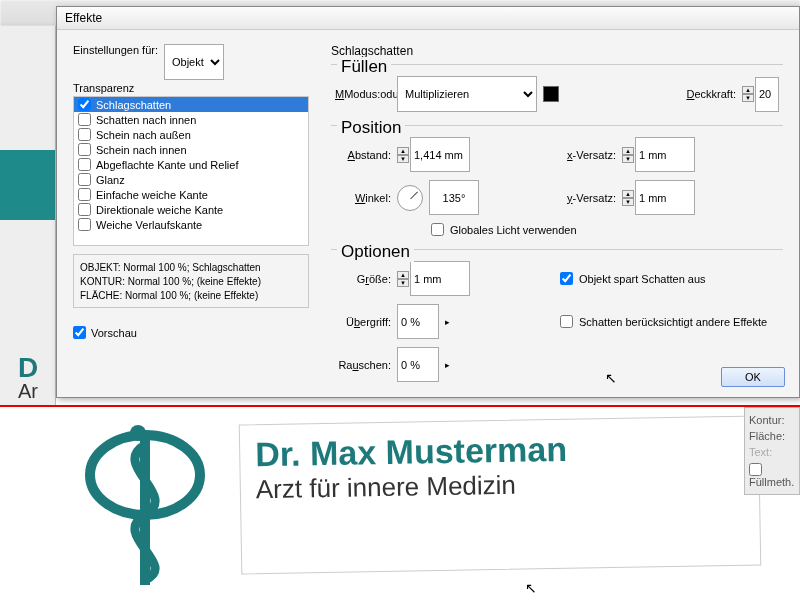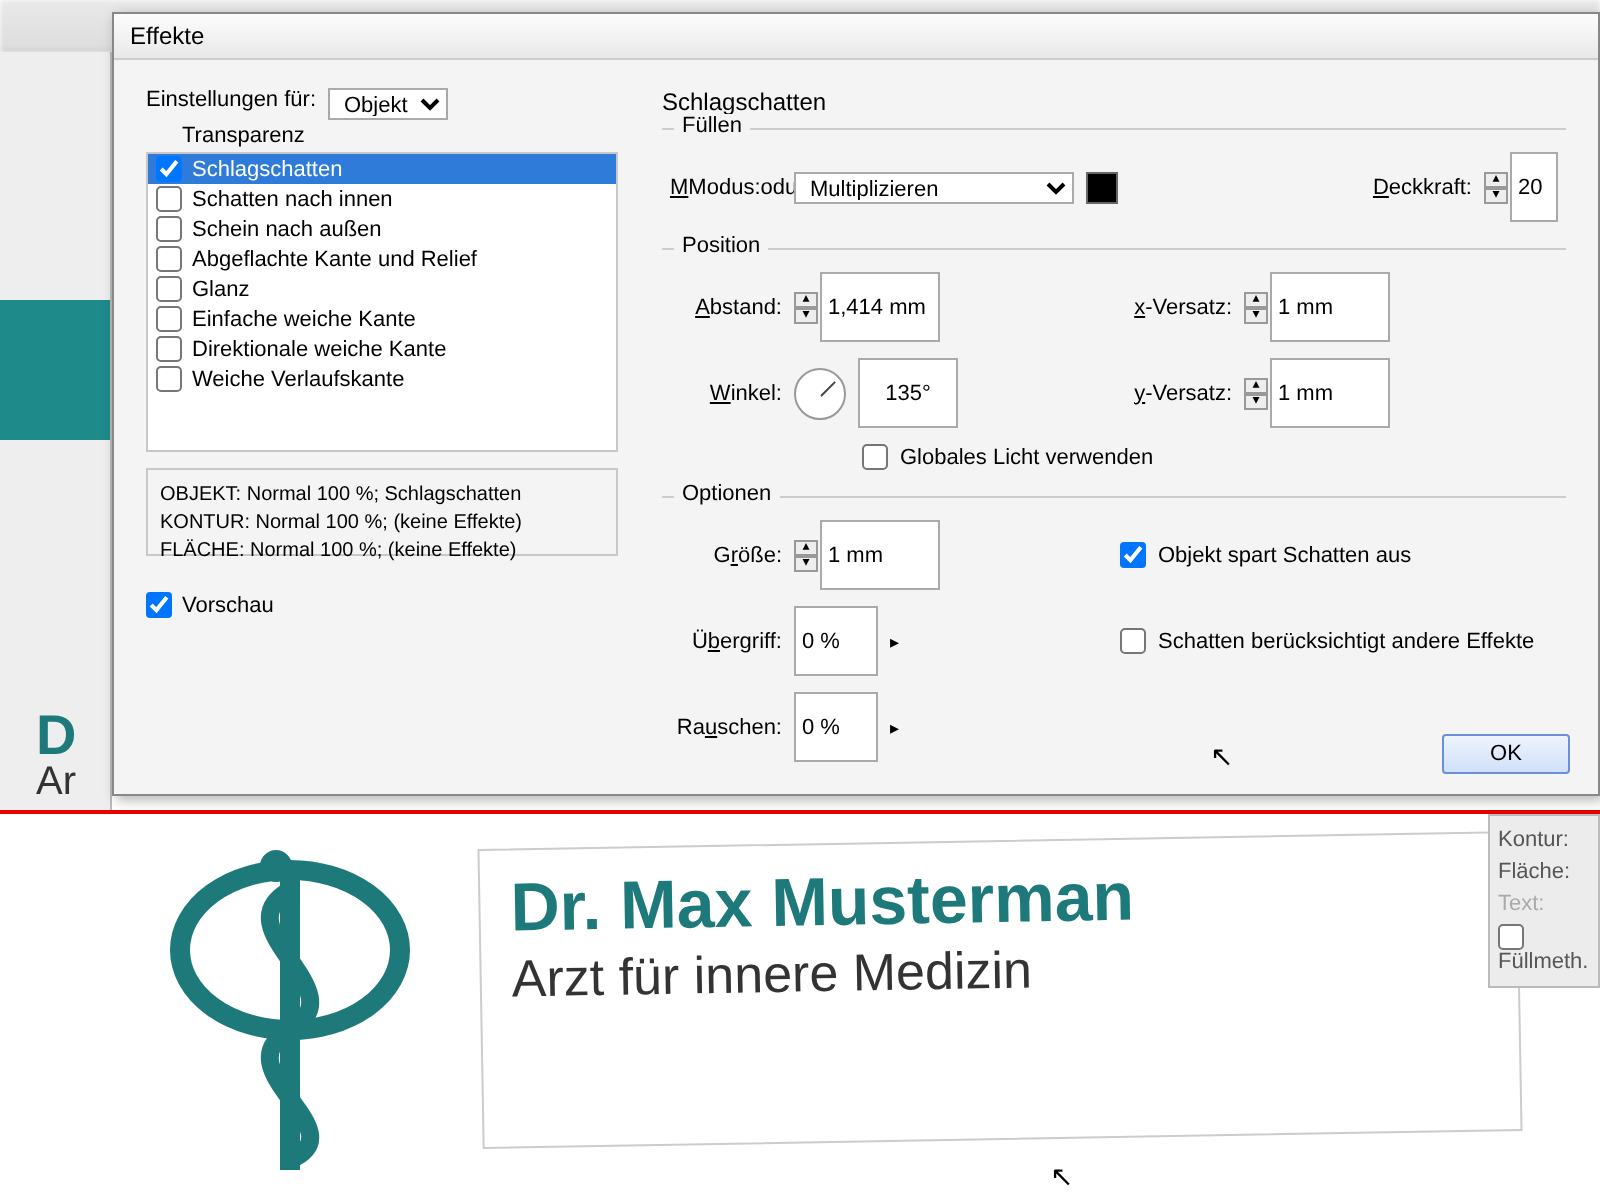--- a/index.html
+++ b/index.html
@@ -24,35 +24,35 @@
 
 
 .dialog { position: absolute; top: 6px; left: 56px; width: 744px; height: 392px; background: #f4f4f4; border: 1px solid #888; box-shadow: 2px 2px 6px rgba(0,0,0,.3); }
 .titlebar { background: linear-gradient(#fdfdfd,#e8e8e8); border-bottom: 1px solid #ccc; padding: 4px 8px; font-size: 12px; }
 .dlg-body { display: flex; padding: 14px 16px 10px 16px; gap: 22px; }
 
 .left-col { width: 236px; }
 .row { display: flex; align-items: flex-start; gap: 6px; }
 .label { font-size: 11px; }
 select, input[type=text].val { border: 1px solid #aaa; background: #fff; font-size: 11px; padding: 1px 3px; height: 35px; }
-select { height: 16px; }
-.group-label { font-size: 11px; margin: 2px 0 2px 18px; }
+select { height: 36px; }
+.group-label { font-size: 11px; margin: 2px 0 2px 0; }
 .listbox { border: 1px solid #c8c8c8; background: #fff; height: 150px; overflow: hidden; }
 .listitem { display: flex; align-items: center; gap: 5px; padding: 1px 4px; font-size: 11px; }
 .listitem.sel { background: #2f7bd9; color: #fff; }
 .listitem input { margin: 0; }
 
-.summary { border: 1px solid #c8c8c8; background: #f4f4f4; margin-top: 8px; padding: 6px; font-size: 10px; line-height: 1.4; height: 44px; }
+.summary { border: 1px solid #c8c8c8; background: #f4f4f4; margin-top: 8px; padding: 6px; font-size: 10px; line-height: 1.4; height: 54px; }
 
 .preview-row { margin-top: 18px; display: flex; align-items: center; gap: 5px; }
 
 .right-col { flex: 1; }
 .section-title { font-size: 12px; margin-bottom: 6px; }
 .subgroup { border-top: 1px solid #ccc; padding: 8px 4px 4px 4px; margin-bottom: 6px; position: relative; }
-.subgroup-label { position: absolute; top: -8px; left: 6px; background: #f4f4f4; padding: 0 4px; font-size: 11px; }
+.subgroup-label { position: absolute; top: -8px; left: 6px; background: #f4f4f4; padding: 0 4px; font-size: 17px; }
 .field-row { display: flex; align-items: center; gap: 6px; margin: 3px 0; }
 .field-label { text-align: right; width: 56px; font-size: 11px; text-decoration: underline dotted; text-decoration-color: transparent; }
 .u { text-decoration: underline; }
 .spin { display: inline-flex; align-items: center; }
 .spin .btns { display: flex; flex-direction: column; margin-right: 1px; }
 .spin .btns span { width: 12px; height: 8px; border: 1px solid #999; background: #eee; font-size: 7px; line-height: 6px; text-align: center; }
 .spin input { width: 60px; }
 .swatch { width: 16px; height: 16px; background: #000; border: 1px solid #666; }
 .angle-dial { width: 26px; height: 26px; border: 1px solid #999; border-radius: 50%; background: #fff; position: relative; }
 .angle-dial::after { content: ""; position: absolute; width: 1px; height: 10px; background: #444; top: 3px; left: 12px; transform-origin: bottom; transform: rotate(45deg); }
@@ -115,20 +115,24 @@
             <input type="checkbox" checked="" style=""> 
             <span>Schlagschatten</span>
           </div>
           <div class="listitem">
             <input type="checkbox" style=""> 
             <span>Schatten nach innen</span>
           </div>
           <div class="listitem">
             <input type="checkbox" style=""> 
             <span>Schein nach außen</span>
+          </div>
+          <div class="listitem">
+            <input type="checkbox" style=""> 
+            <span>Schein nach innen</span>
           </div>
           <div class="listitem">
             <input type="checkbox" style=""> 
             <span>Abgeflachte Kante und Relief</span>
           </div>
           <div class="listitem">
             <input type="checkbox" style=""> 
             <span>Glanz</span>
           </div>
           <div class="listitem">

